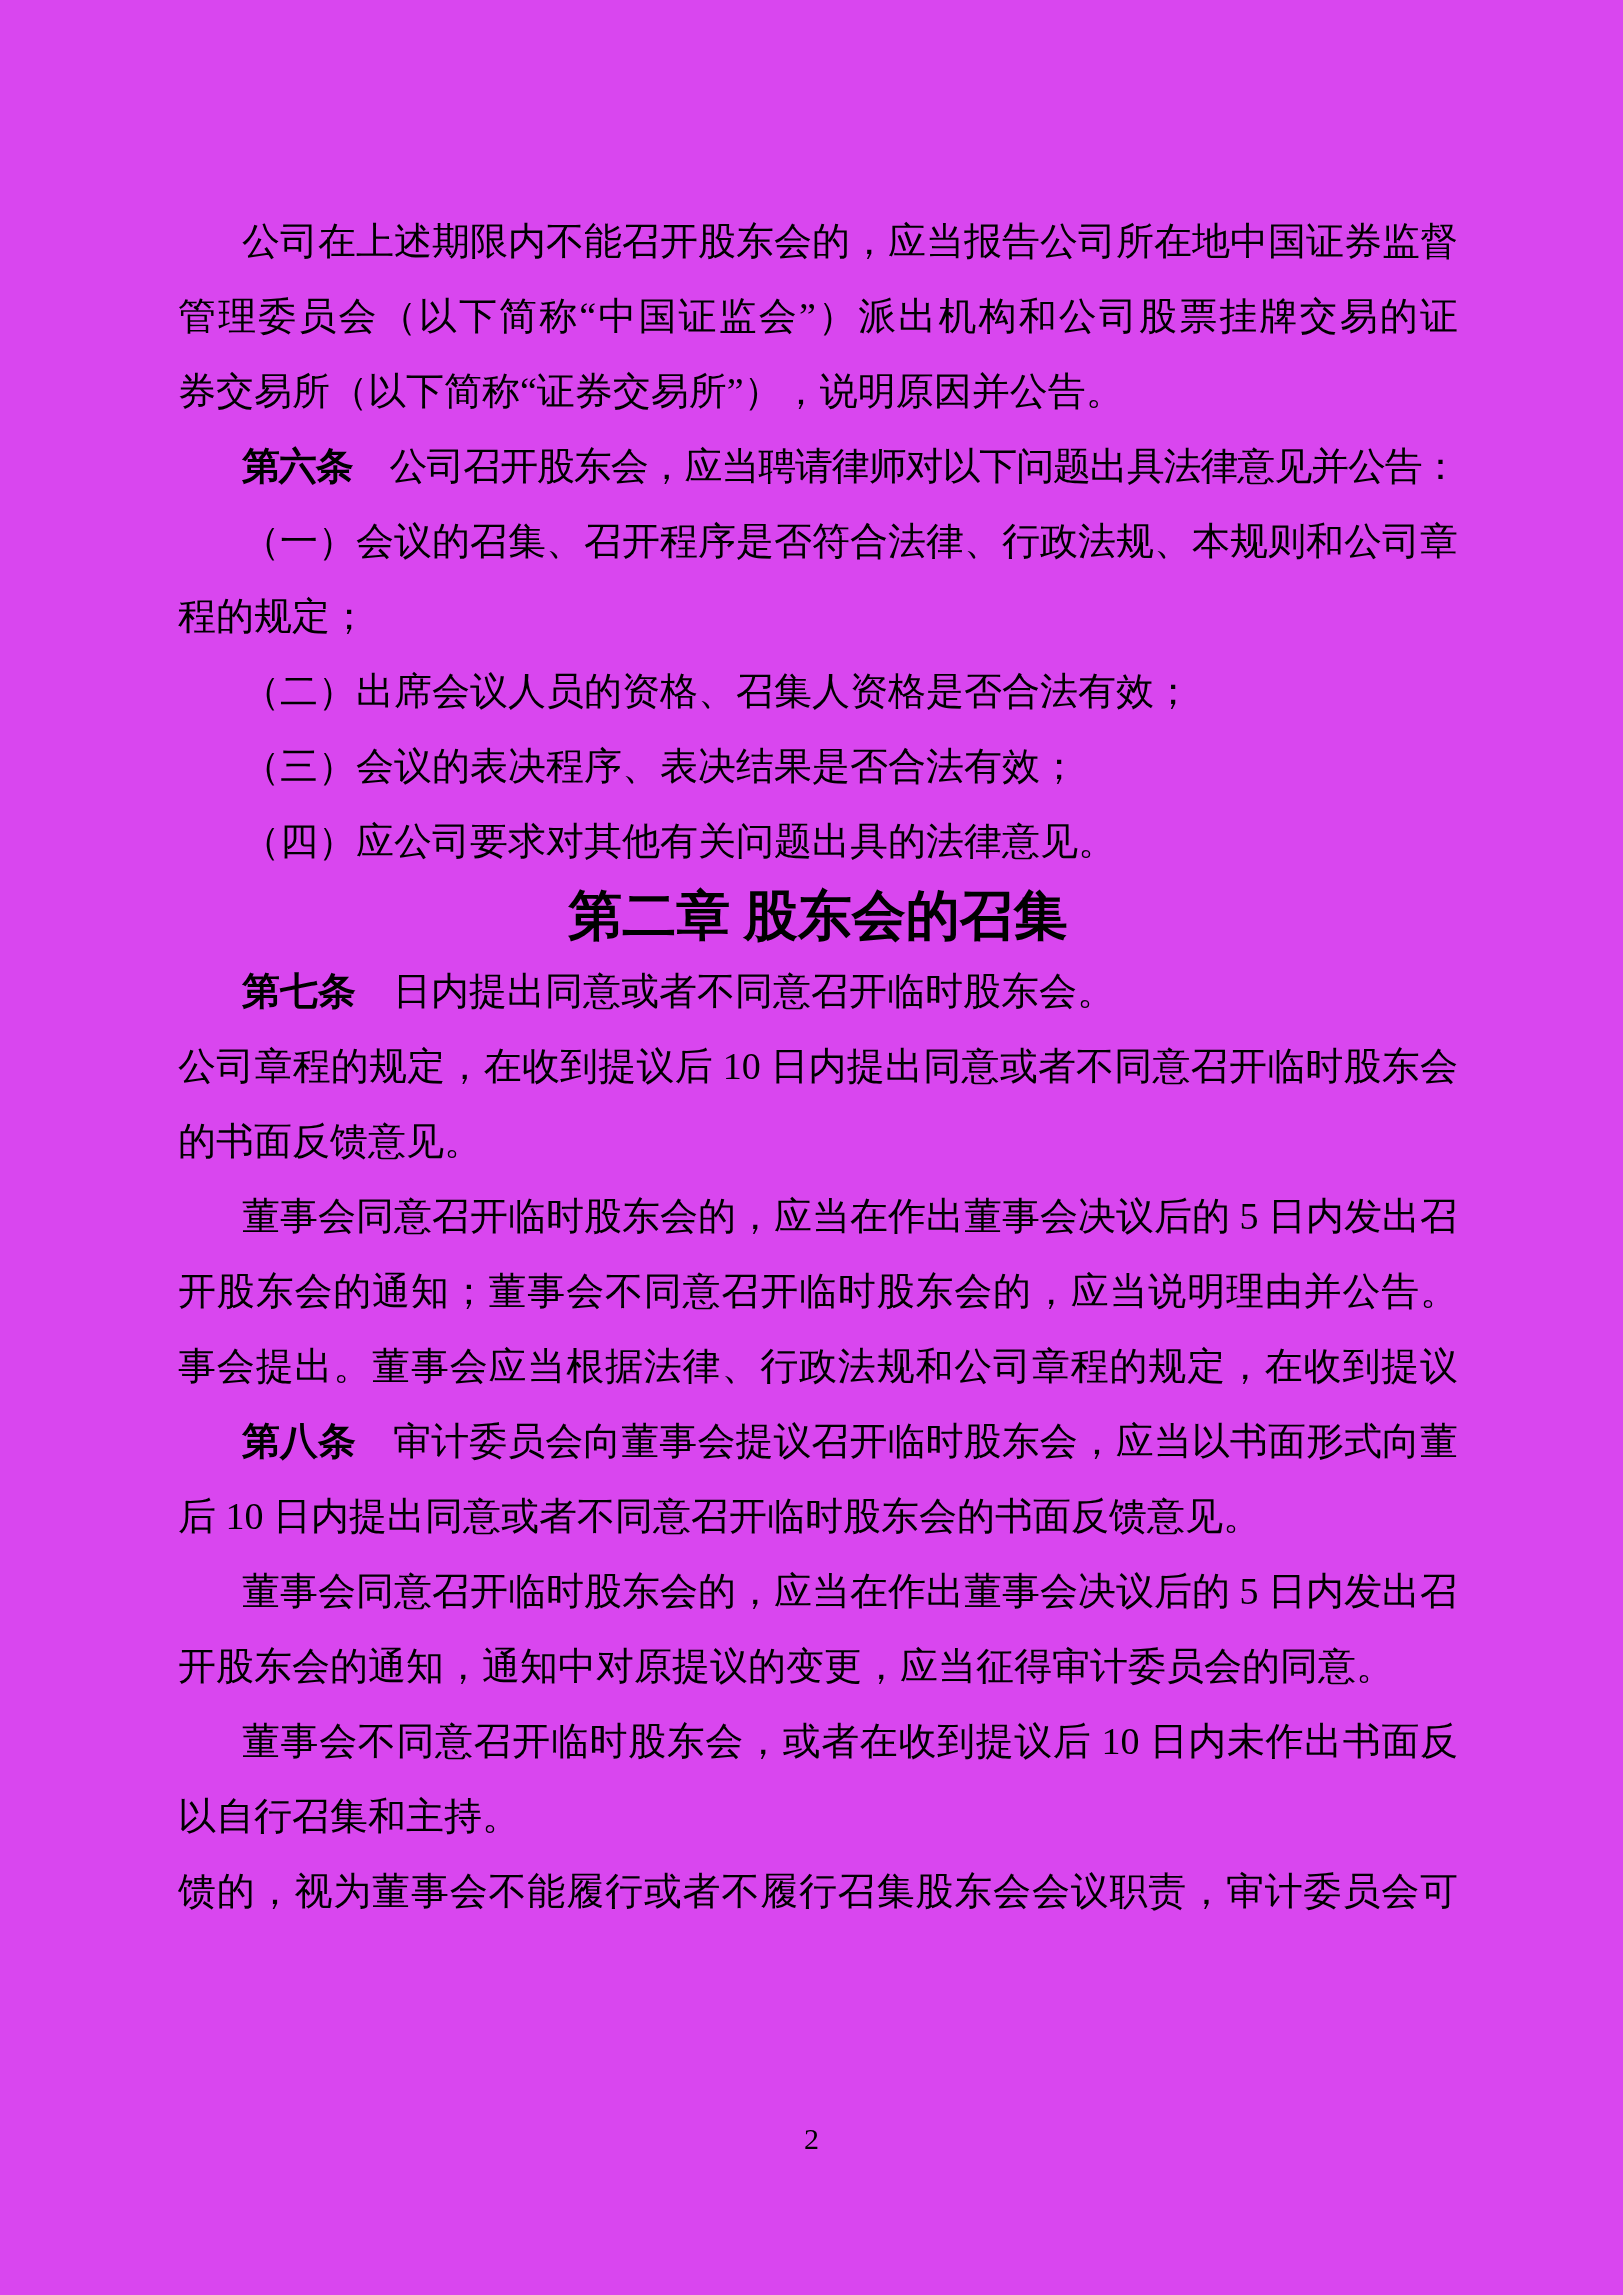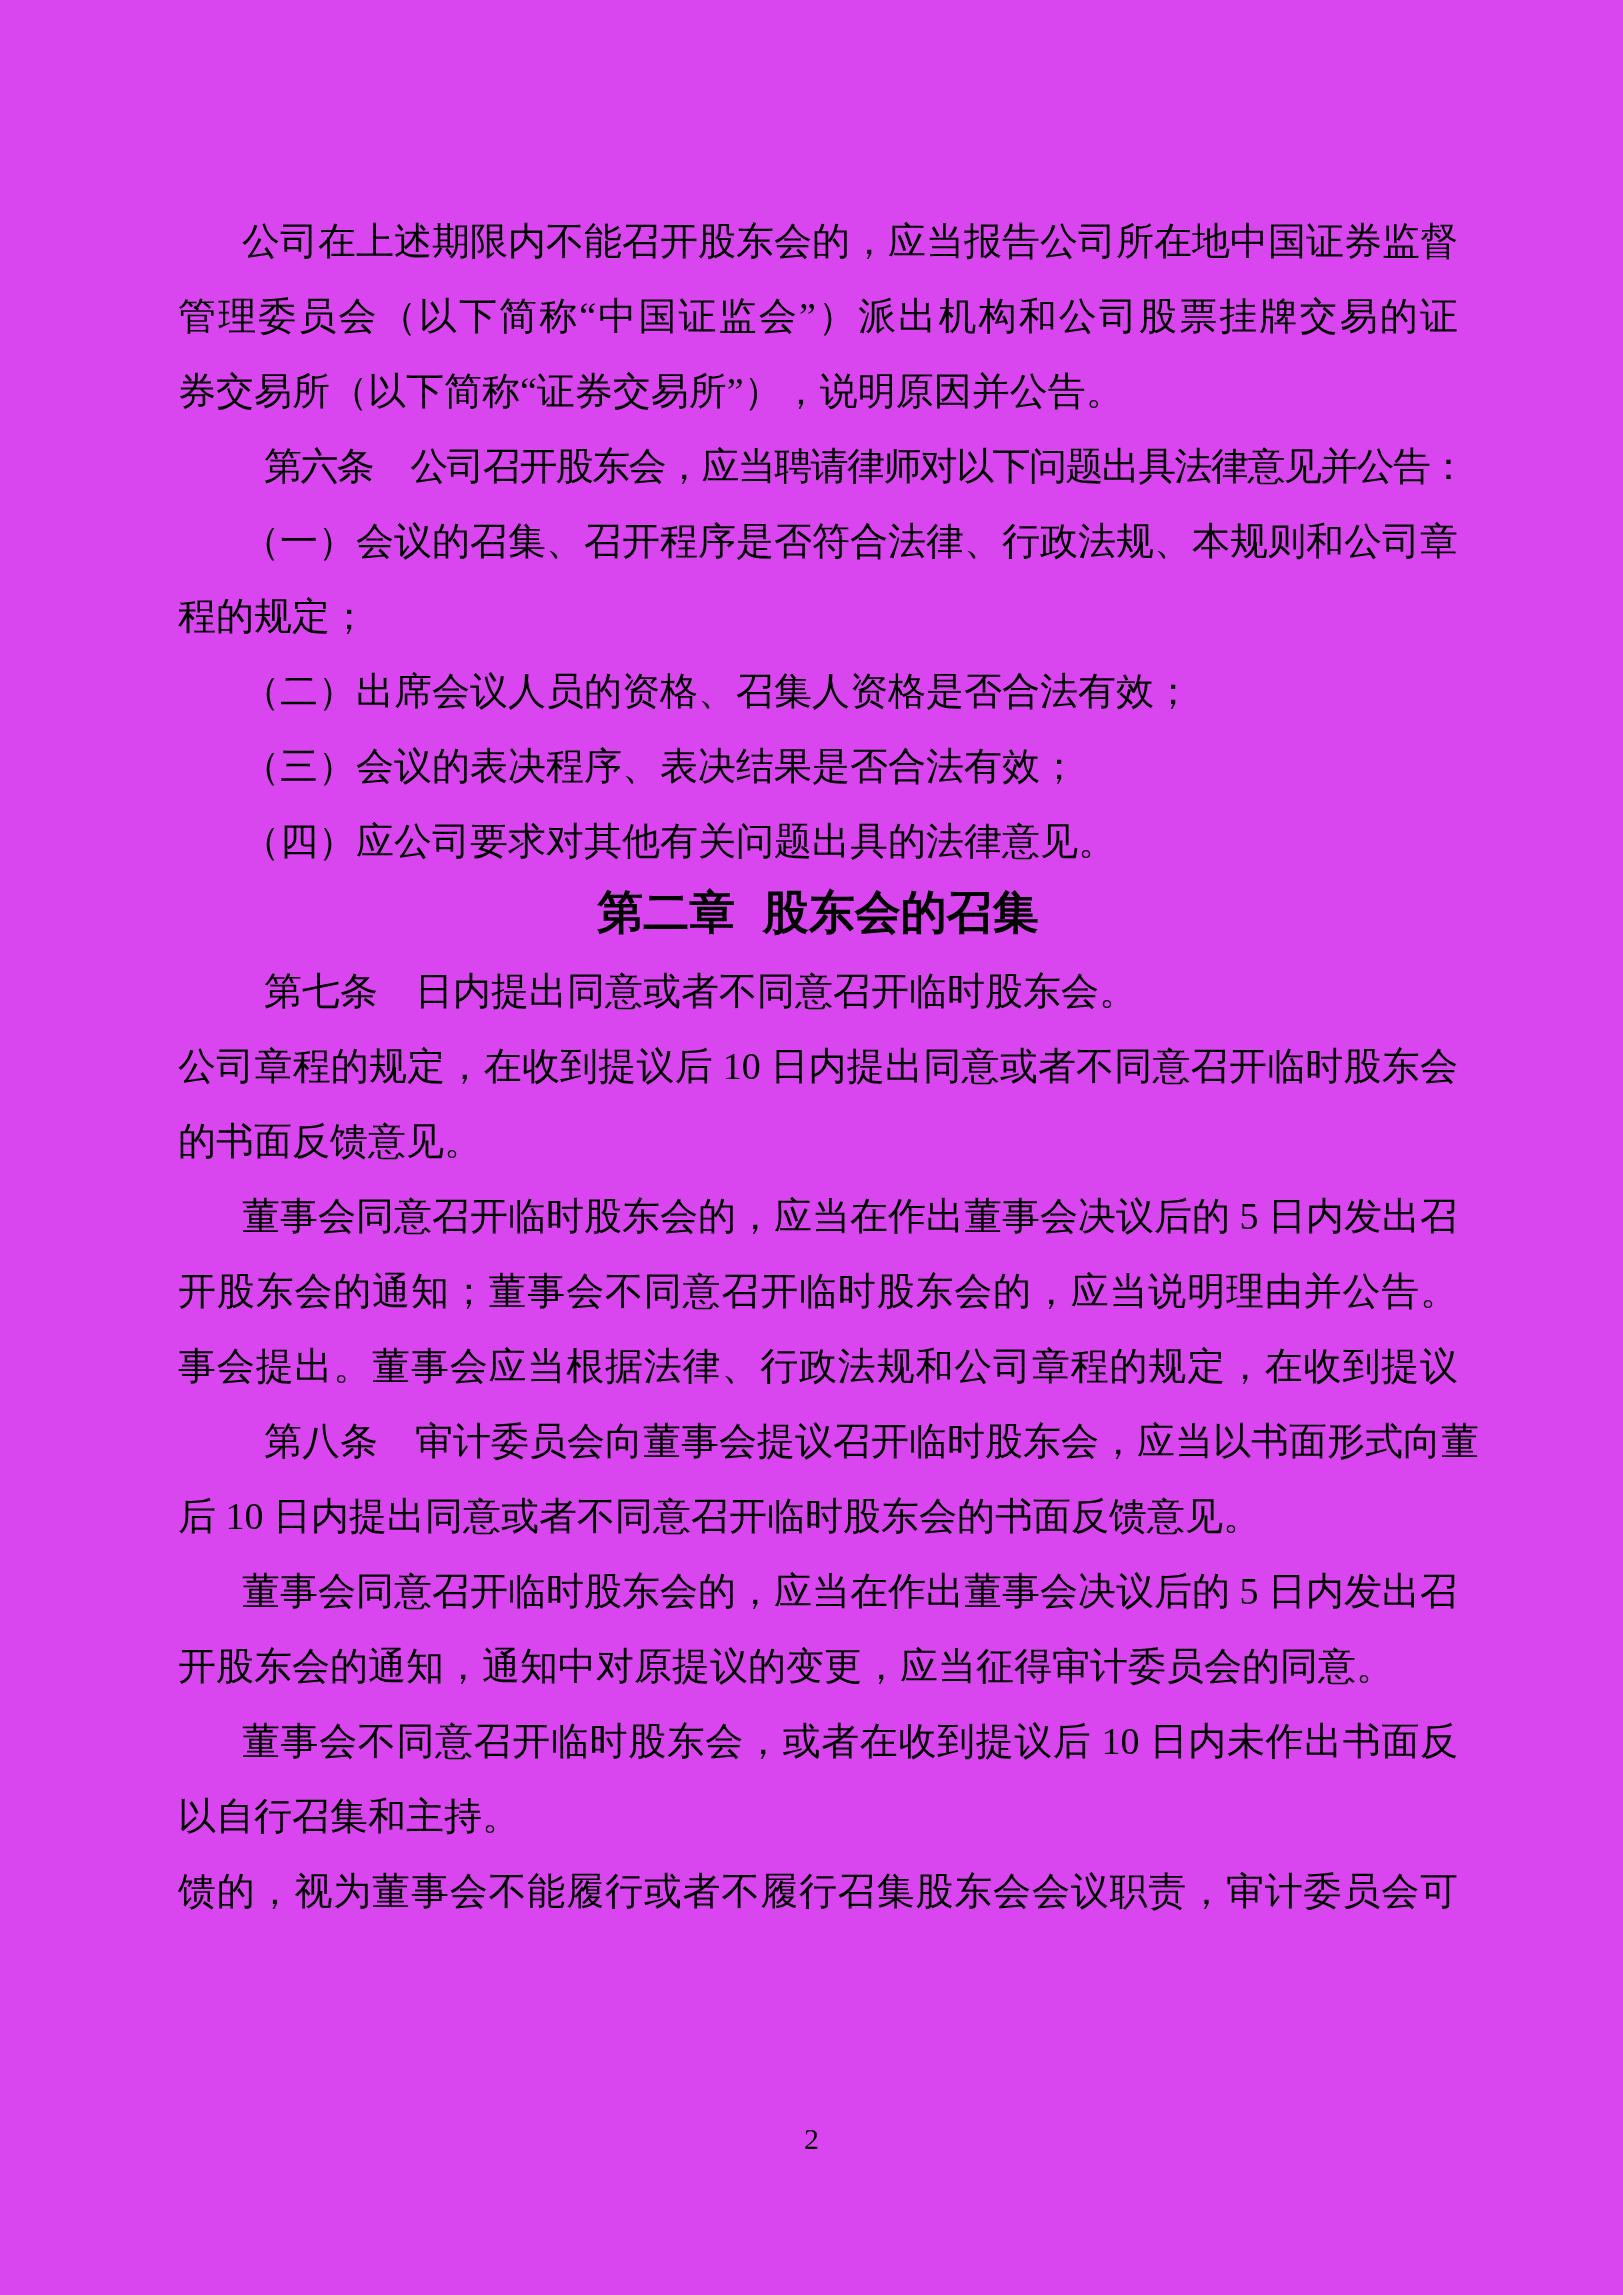--- a/index.html
+++ b/index.html
@@ -25,30 +25,29 @@
   }
   .line {
     height: 75px;
     white-space: nowrap;
   }
   .fill { text-align-last: justify; }
   .last { text-align-last: left; }
   .first { text-indent: 64px; }
   .tight { letter-spacing: -1.6px; }
   .art {
-    font-weight: normal;
+    font-weight: bold;
     margin-right: 37px;
-    margin-left: 22px;
   }
   .chapter {
     text-align: right;
     text-align-last: center;
-    font-family: Liberation Mono, monospace;
+    font-family: Liberation Serif, serif;
     font-weight: bold;
-    font-size: 46px;
+    font-size: 54px;
   }
   .footer {
     position: absolute;
     left: 0; top: 2120px;
     width: 1623px;
     text-align: center;
     font-size: 30px;
     line-height: 37px;
   }
 </style>

